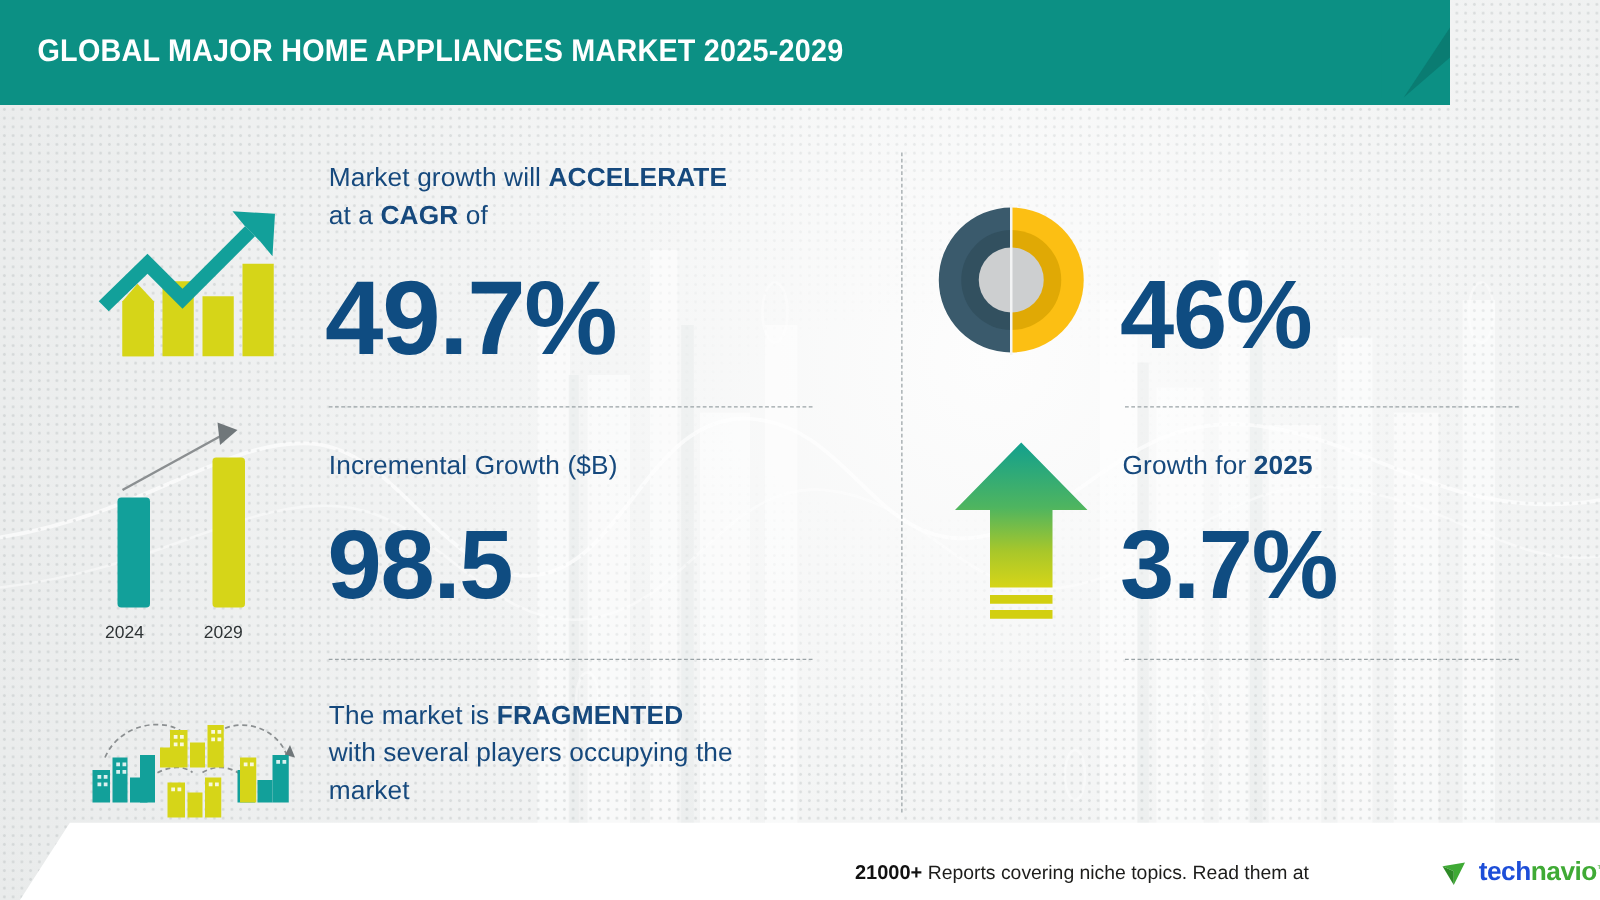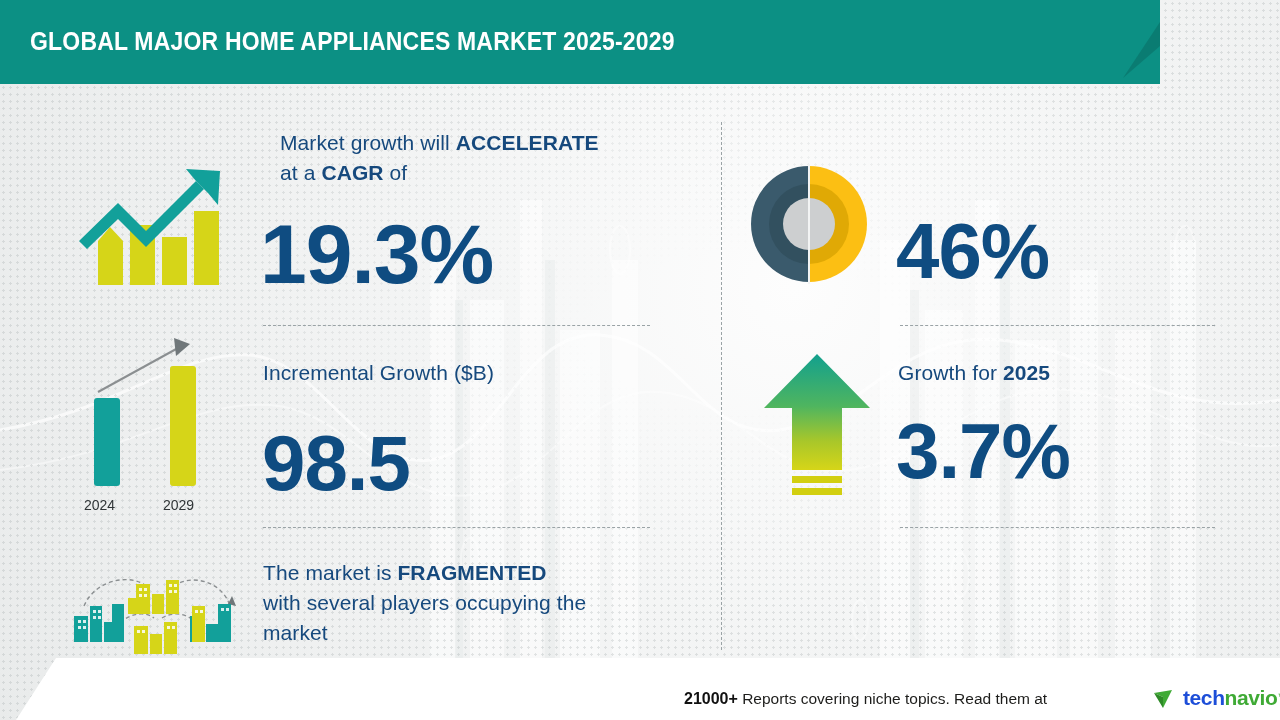--- a/index.html
+++ b/index.html
@@ -71,25 +71,25 @@
   }
   .lead b{font-weight:bold;}
   .bignum{
     position:absolute;
     color:#0f4c81;
     font-weight:bold;
     letter-spacing:-1px;
     line-height:1;
   }
 
-  .t-cagr{left:263px;top:128px;width:400px;margin-left:17px;}
+  .t-cagr{left:263px;top:128px;width:400px;}
   .n-cagr{left:260px;top:212px;font-size:84px;}
 
   .t-incr{left:263px;top:358px;width:400px;}
-  .n-incr{left:262px;top:424px;font-size:78px;}
+  .n-incr{left:262px;top:412px;font-size:78px;}
 
   .t-frag{left:263px;top:558px;width:420px;}
 
   .t-apac{left:898px;top:128px;width:320px;}
   .n-apac{left:896px;top:212px;font-size:78px;text-align:center;}
 
   .t-g25{left:898px;top:358px;width:320px;}
   .n-g25{left:896px;top:412px;font-size:78px;text-align:center;}
 
   
@@ -277,21 +277,21 @@
         <rect x="159" y="48" width="3" height="3"></rect>
           <rect x="164" y="48" width="3" height="3"></rect>
       </g>
     </svg>
   </div>
 
   <div class="lead t-cagr">
     <span>Market growth will </span><b>ACCELERATE</b><br>
     <span>at a </span><b>CAGR</b><span>  of</span>
   </div>
-  <div class="bignum n-cagr">19.3%</div>
+  <div class="bignum n-cagr">49.7%</div>
 
   <div class="lead t-incr">Incremental Growth ($B)</div>
   <div class="bignum n-incr">98.5</div>
 
   <div class="lead t-frag">
     <span>The market is </span><b>FRAGMENTED</b><br>
     <span>with several players occupying the</span><br>
     <span>market</span>
   </div>
 

